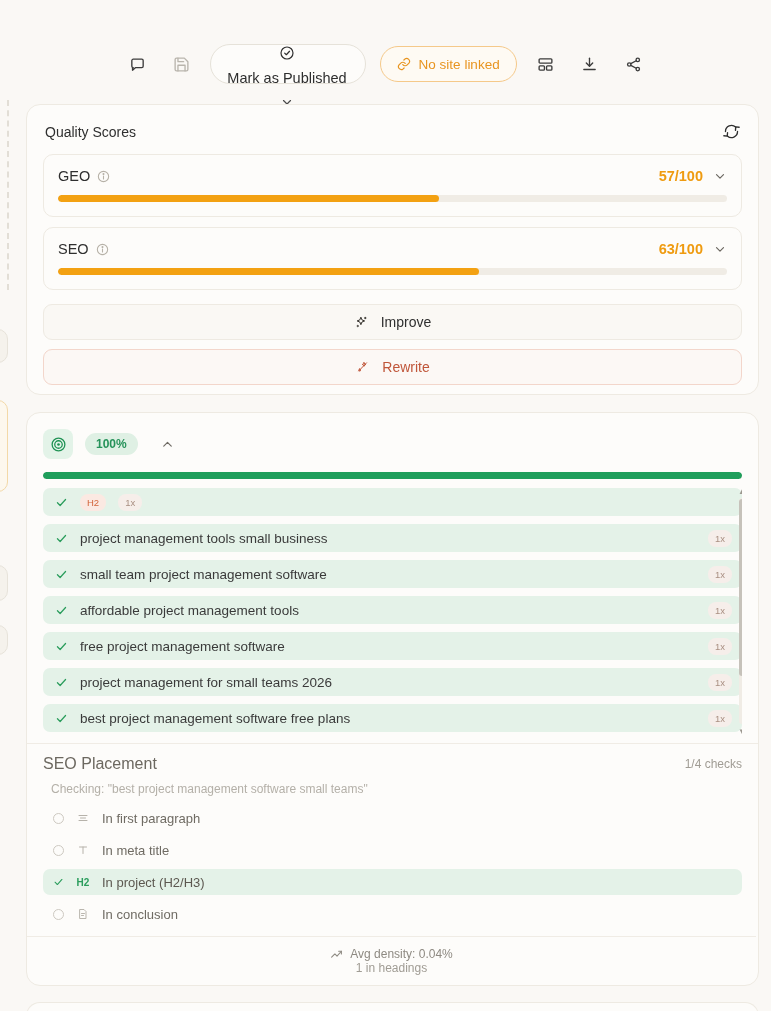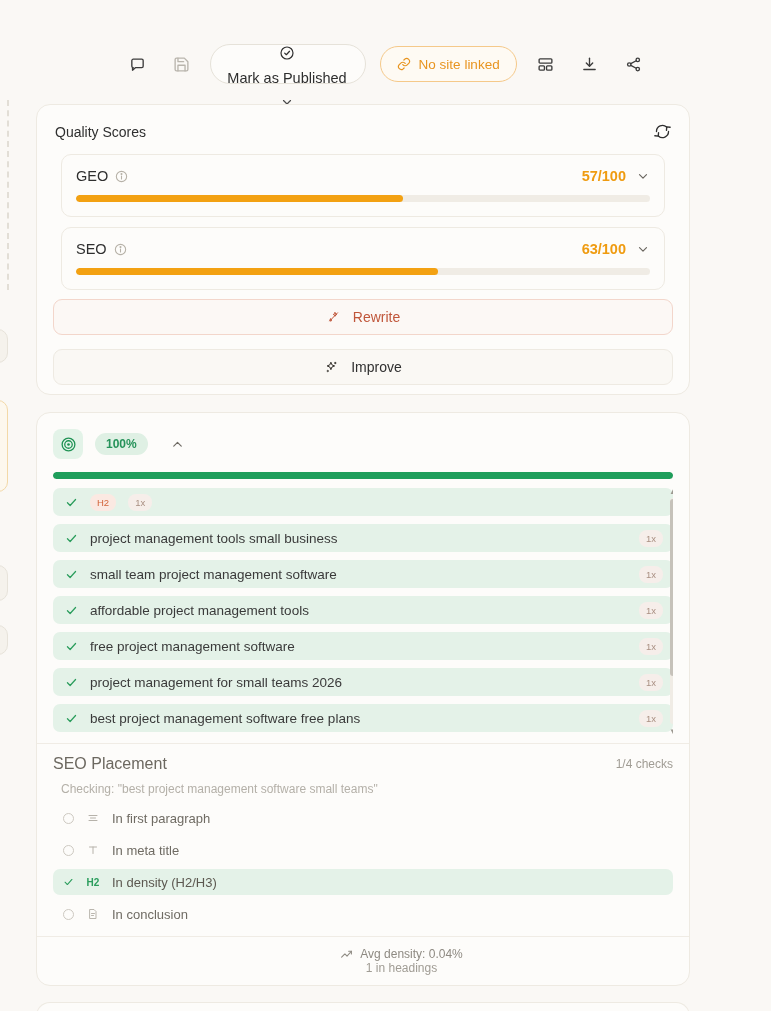--- a/index.html
+++ b/index.html
@@ -83,41 +83,41 @@
     border: 1px solid #f5c98a;
     border-radius: 18px;
     background: #fefaf3;
     color: #e8941f;
     font-size: 13.5px;
   }
 
   
   .card {
     position: absolute;
-    left: 36px;
-    width: 654px;
+    left: 26px;
+    width: 733px;
     background: #fdfcfa;
     border: 1px solid #eeeae2;
     border-radius: 14px;
   }
   #card-quality { top: 104px; height: 291px; }
   #card-keyword { top: 412px; height: 574px; overflow: hidden; }
   #card-next    { top: 1002px; height: 40px; border-bottom: none; border-radius: 14px 14px 0 0; }
 
   .card-head {
     display: flex;
     align-items: center;
     justify-content: space-between;
     padding: 18px 18px 0 18px;
   }
   .card-title { font-size: 14px; color: #2f2f2f; }
 
   
   .score-box {
-    margin: 0 24px;
+    margin: 0 16px;
     border: 1px solid #eeeae2;
     border-radius: 10px;
     background: #fdfcfa;
     padding: 13px 14px 14px 14px;
   }
   .score-box + .score-box { margin-top: 10px; }
   .score-top {
     display: flex; align-items: center; justify-content: space-between;
   }
   .score-left { display: flex; align-items: center; gap: 7px; }
@@ -422,40 +422,40 @@
               </svg>
           </span>
         </div>
       </div>
       <div class="track">
         <div class="fill" style="width: 63%; background: rgb(243, 161, 18);"></div>
       </div>
     </div>
   </div>
 
+  <div class="act-btn" id="btn-improve">
+    <span style="display:flex;color:#33302b">
+      <svg width="15" height="15" viewBox="0 0 24 24" fill="none" stroke="currentColor" stroke-width="1.6" stroke-linejoin="round">
+        <path d="M11 3.5l1.7 4.3 4.3 1.7-4.3 1.7-1.7 4.3-1.7-4.3-4.3-1.7 4.3-1.7z"></path>
+        <path d="M18 3v3.6M16.2 4.8h3.6"></path>
+        <circle cx="6" cy="17.6" r="1.1"></circle>
+      </svg>
+    </span>
+    <span>Improve</span>
+  </div>
+
   <div class="act-btn" id="btn-rewrite">
     <span style="display:flex;color:#c0563a">
       <svg width="15" height="15" viewBox="0 0 24 24" fill="none" stroke="currentColor" stroke-width="1.6" stroke-linecap="round" stroke-linejoin="round">
         <line x1="18.5" y1="4.5" x2="6" y2="17.5"></line>
         <path d="M14.5 4.2l.9 2 2 .9-2 .9-.9 2-.9-2-2-.9 2-.9z"></path>
         <path d="M7.5 14.3l.6 1.3 1.3.6-1.3.6-.6 1.3-.6-1.3-1.3-.6 1.3-.6z"></path>
       </svg>
     </span>
     <span>Rewrite</span>
-  </div>
-
-  <div class="act-btn" id="btn-improve">
-    <span style="display:flex;color:#33302b">
-      <svg width="15" height="15" viewBox="0 0 24 24" fill="none" stroke="currentColor" stroke-width="1.6" stroke-linejoin="round">
-        <path d="M11 3.5l1.7 4.3 4.3 1.7-4.3 1.7-1.7 4.3-1.7-4.3-4.3-1.7 4.3-1.7z"></path>
-        <path d="M18 3v3.6M16.2 4.8h3.6"></path>
-        <circle cx="6" cy="17.6" r="1.1"></circle>
-      </svg>
-    </span>
-    <span>Improve</span>
   </div>
 </div>
 
 <div class="card" id="card-keyword">
 
   <div class="kw-head">
     <div class="target-wrap">
       <svg width="17" height="17" viewBox="0 0 24 24" fill="none" stroke="currentColor" stroke-width="1.8">
         <circle cx="12" cy="12" r="9"></circle>
           <circle cx="12" cy="12" r="5.3"></circle>
@@ -585,21 +585,21 @@
       <span class="chk-label">In meta title</span>
     </div>
 
     <div class="chk-row done">
       <span class="chk-tick">
         <svg width="12" height="12" viewBox="0 0 24 24" fill="none" stroke="currentColor" stroke-width="2.4" stroke-linecap="round" stroke-linejoin="round">
             <polyline points="4.5 12.5 9.5 17.5 19.5 6.5"></polyline>
           </svg>
       </span>
       <span class="chk-ico green">H2</span>
-      <span class="chk-label">In density (H2/H3)</span>
+      <span class="chk-label">In project (H2/H3)</span>
     </div>
 
     <div class="chk-row">
       <span class="chk-circle"></span>
       <span class="chk-ico">
         <svg width="12" height="12" viewBox="0 0 24 24" fill="none" stroke="currentColor" stroke-width="1.9" stroke-linecap="round" stroke-linejoin="round">
             <path d="M6 3h8l4 4v14H6z"></path>
             <line x1="9" y1="11" x2="15" y2="11"></line>
             <line x1="9" y1="15" x2="13" y2="15"></line>
           </svg>

